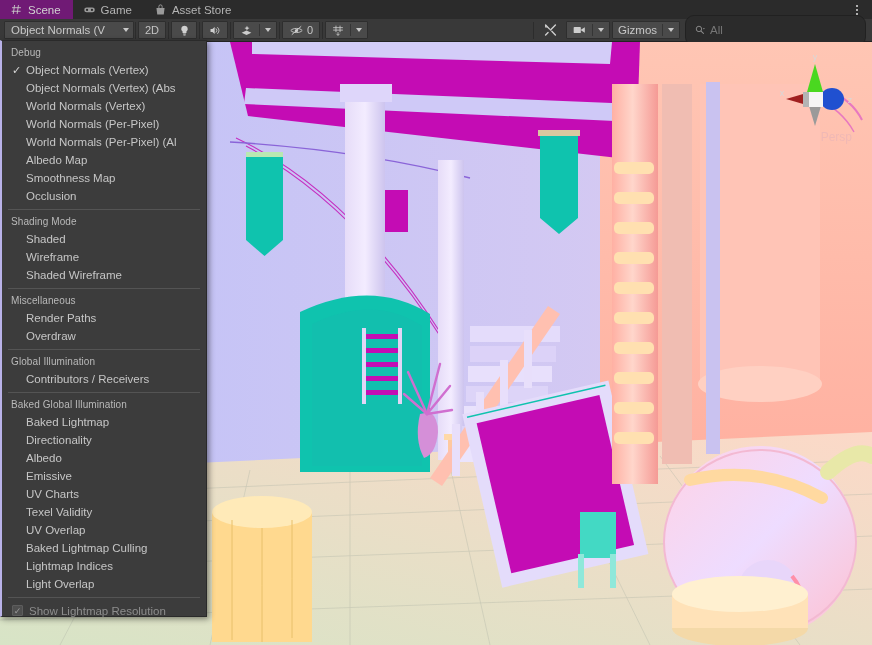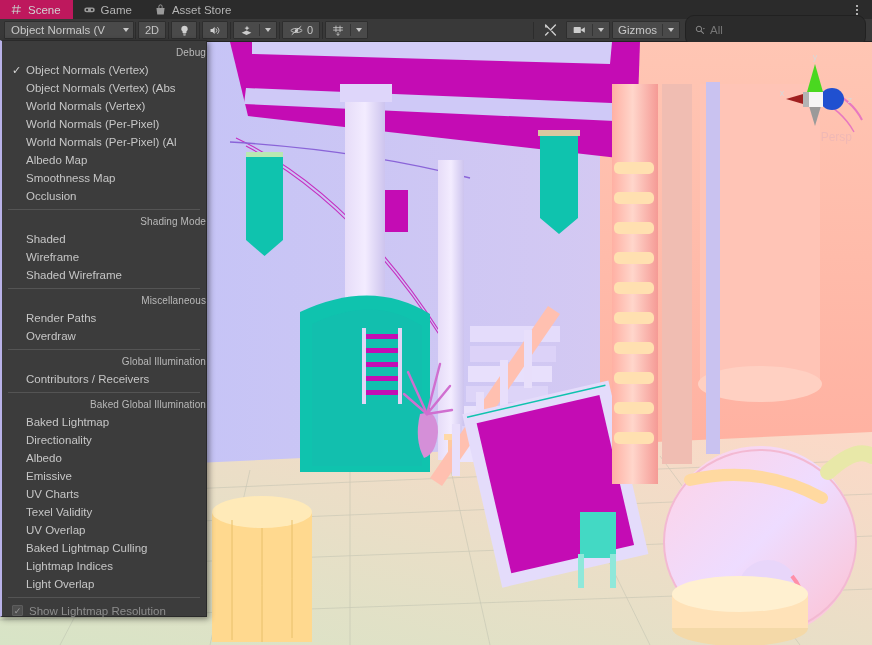--- a/index.html
+++ b/index.html
@@ -14,21 +14,21 @@
   
   .tabbar {
     position: absolute; left: 0; top: 0; width: 872px; height: 19px;
     background: #2b2b2b; display: flex; align-items: stretch;
   }
   .tab {
     display: flex; align-items: center; gap: 5px;
     padding: 0 12px 0 10px; height: 19px;
     font-size: 11.5px; color: #b4b4b4; white-space: nowrap;
   }
-  .tab.active { background: #be185d; color: #d2d2d2; }
+  .tab.active { background: #701a75; color: #d2d2d2; }
   .tab-ico { width: 13px; height: 13px; display: block; flex: none; }
   .kebab {
     position: absolute; right: 6px; top: 0; height: 19px; width: 18px;
     display: flex; flex-direction: column; align-items: center; justify-content: center; gap: 2px;
   }
   .kebab i { width: 2px; height: 2px; background: #b0b0b0; display: block; }
 
   
   .toolbar {
     position: absolute; left: 0; top: 19px; width: 872px; height: 23px;
@@ -71,21 +71,20 @@
   
   .gizmo { position: absolute; right: 12px; top: 6px; width: 90px; height: 105px; }
   .persp-lbl { position: absolute; right: 20px; top: 88px; font-size: 12px; color: #e8b4b8; opacity: .65; text-align: center; }
 
   
   .menu {
     position: absolute; left: 0; top: 40px; width: 207px; height: 577px;
     background: #3c3c3c; border: 1px solid #2a2a2a; border-left: 2px solid #b9b2e8;
     padding: 3px 0 0 0; z-index: 50;
     box-shadow: 2px 2px 6px rgba(0,0,0,.45);
-    text-align: right;
   }
   .m-head {
     font-size: 10px; color: #b9b9b9; padding: 3px 0 3px 9px; letter-spacing: .1px;
   }
   .m-item {
     height: 18px; display: flex; align-items: center;
     font-size: 11.5px; color: #c6c6c6; padding-left: 24px; position: relative;
     white-space: nowrap;
   }
   .m-item .chk {

